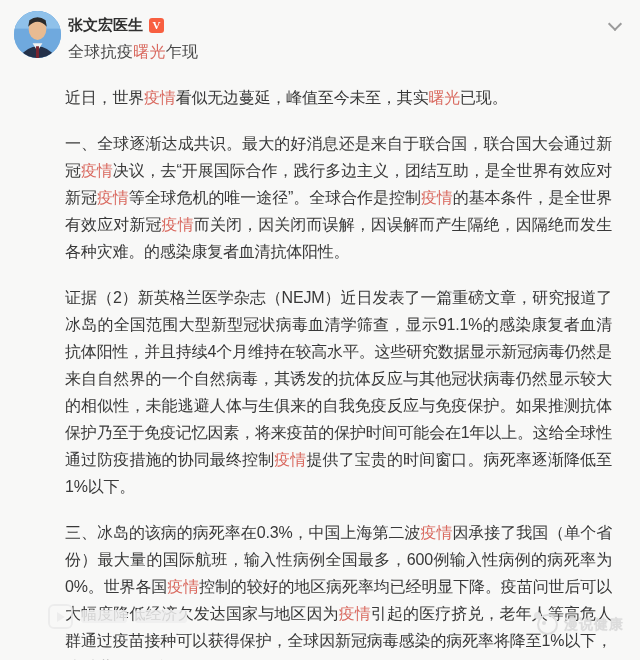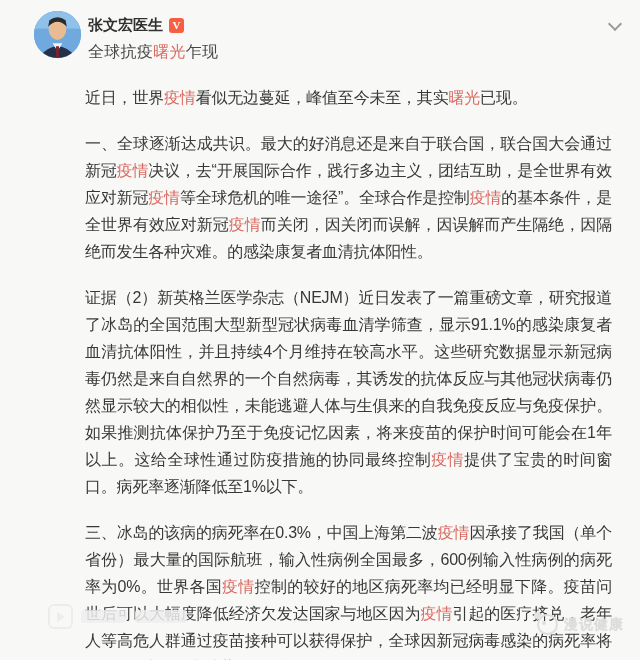--- a/index.html
+++ b/index.html
@@ -11,21 +11,21 @@
   }
   *{margin:0;padding:0;box-sizing:border-box;}
   html,body{width:640px;height:660px;}
   body{
     font-family:"Liberation Sans","DejaVu Sans",sans-serif;
     background:#f8f8f7;
     color:var(--text-color);
     position:relative;
     overflow:hidden;
   }
-  .page{width:640px;height:660px;position:relative;padding-left:20px;}
+  .page{width:640px;height:660px;position:relative;}
 
   
   .header{position:relative;padding:12px 16px 0 14px;height:62px;}
   .avatar{
     position:absolute;left:14px;top:11px;width:47px;height:47px;border-radius:50%;
     overflow:hidden;background:#6aa7dd;cursor:pointer;
   }
   .avatar svg{display:block;width:100%;height:100%;}
   .header-text{margin-left:54px;}
   .name-row{display:flex;align-items:center;height:22px;margin-top:2px;}

